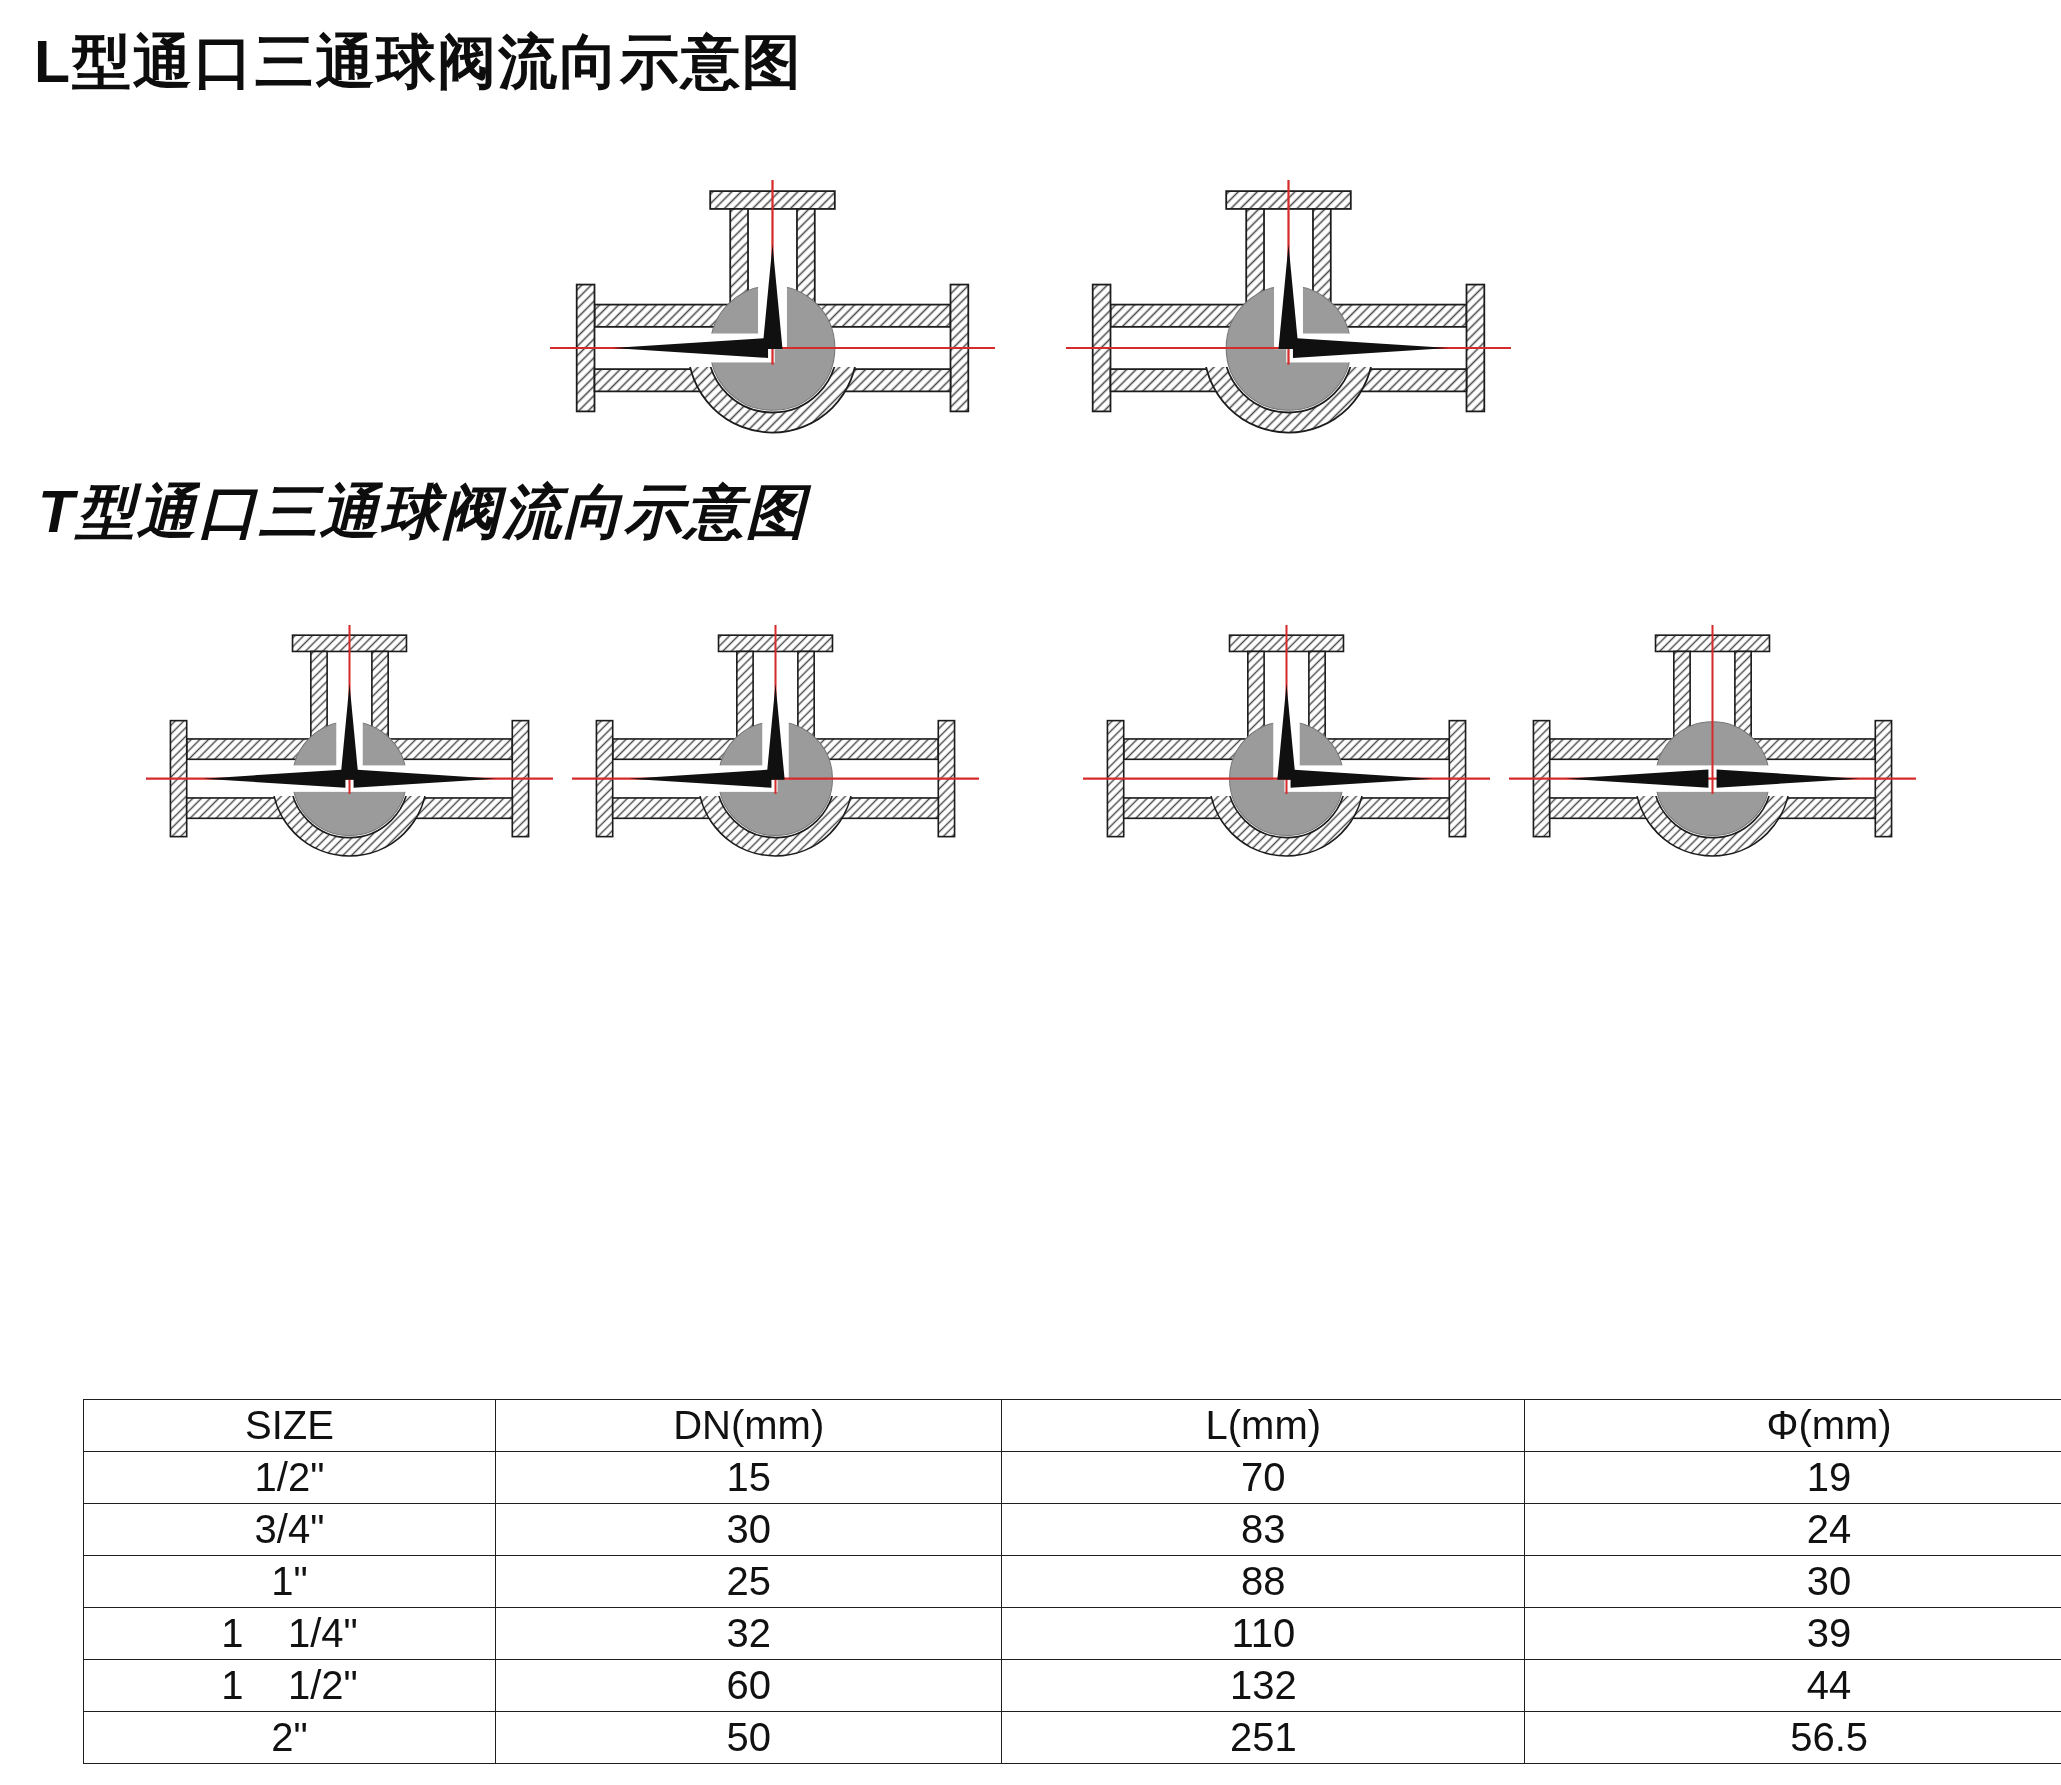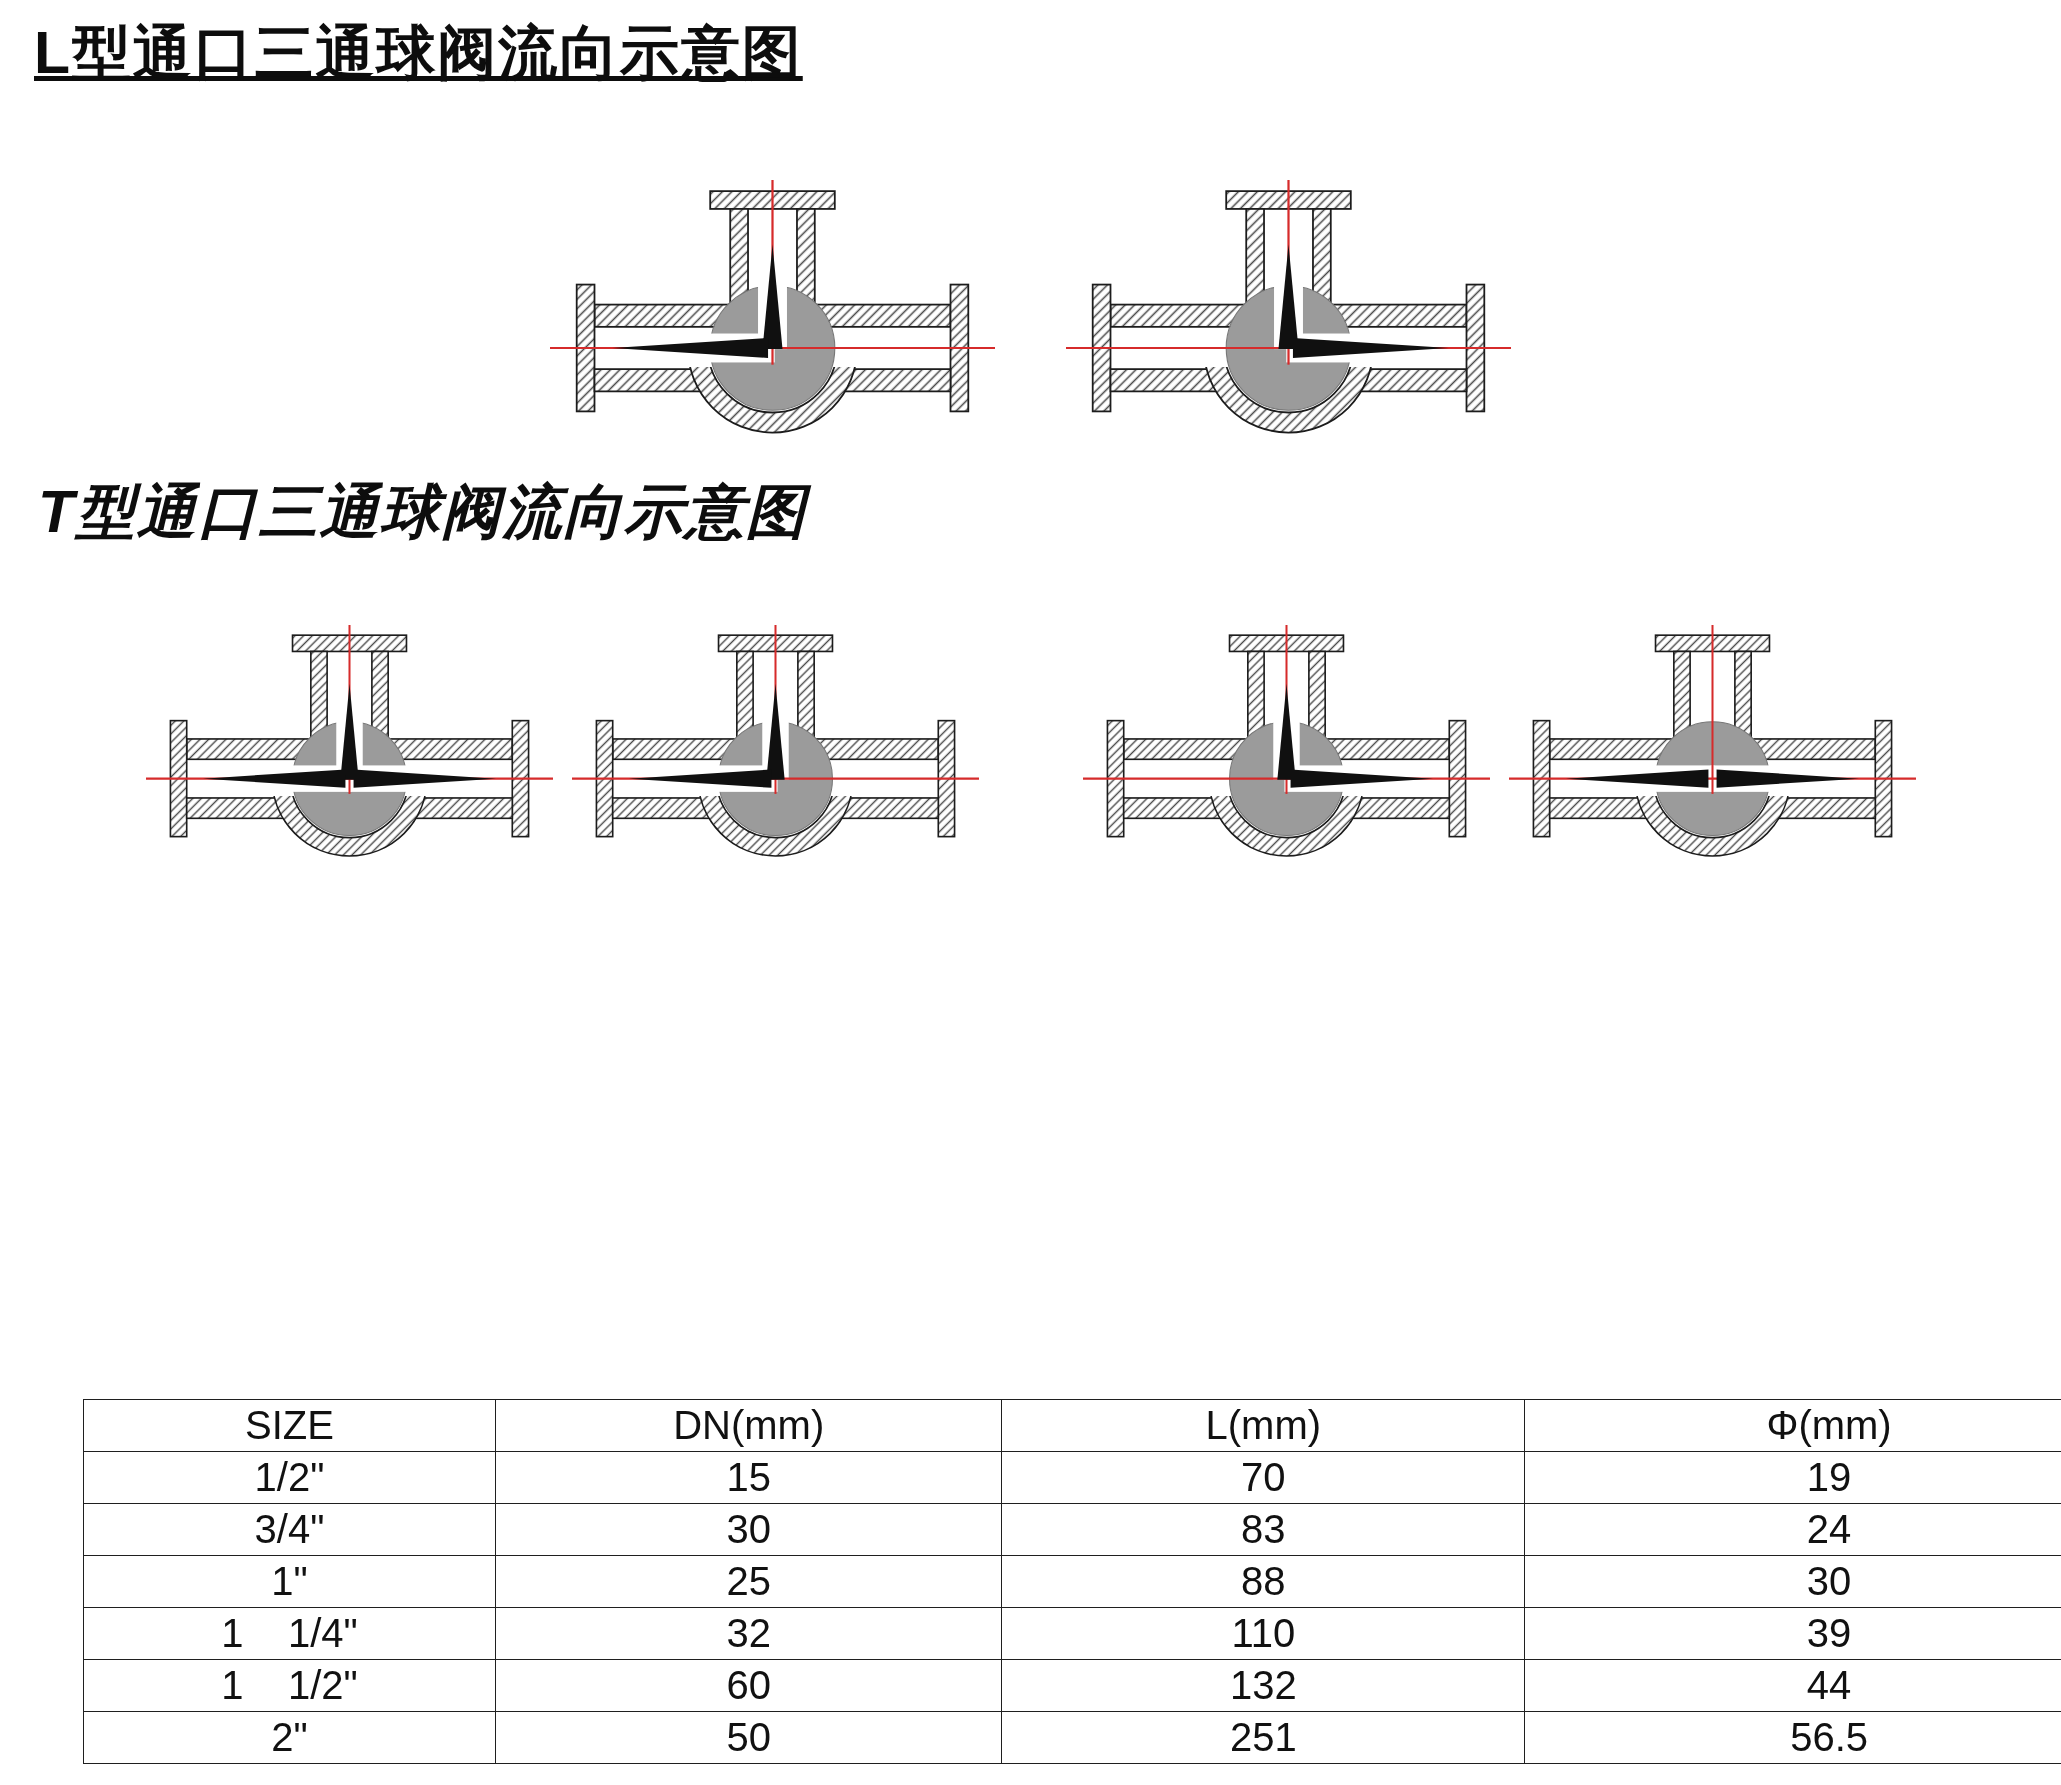--- a/index.html
+++ b/index.html
@@ -13,21 +13,21 @@
     overflow: hidden;
   }
   .title {
     position: absolute;
     font-size: 59px;
     font-weight: bold;
     letter-spacing: 1.9px;
     color: #0d0d0d;
     white-space: nowrap;
   }
-  .title-l { left: 34px; top: 14px; text-decoration: underline; }
+  .title-l { left: 34px; top: 23px; }
   .title-t { left: 38px; top: 473px; font-style: italic; }
 
   .valve-row {
     position: absolute;
     left: 0;
     width: 100%;
     display: flex;
     justify-content: center;
     align-items: flex-start;
   }

